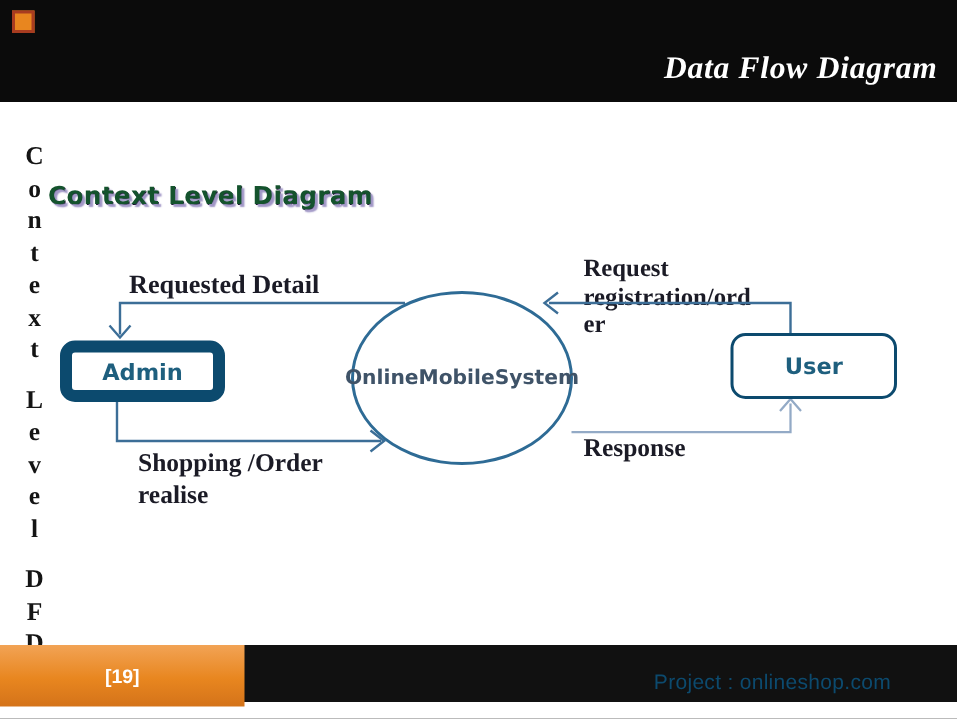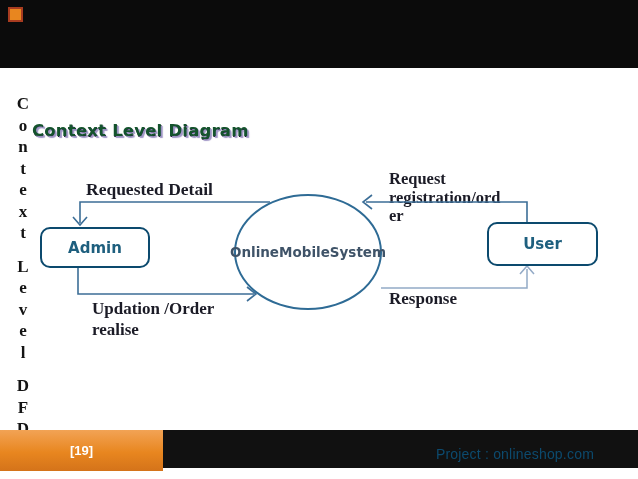--- a/index.html
+++ b/index.html
@@ -41,21 +41,21 @@
   .lbl-requested{left:86px;top:179px;font-size:17.5px;}
   .lbl-updation{left:92px;top:298px;line-height:21px;}
   .lbl-request{left:389px;top:170px;font-size:16.5px;line-height:18.5px;}
   .lbl-response{left:389px;top:289px;}
   
   .connector-svg{position:absolute;left:0;top:0;width:638px;height:479px;}
   .conn{fill:none;stroke:#3c6e97;stroke-width:1.6;}
   .conn-light{fill:none;stroke:#93aac6;stroke-width:1.5;}
   
   .entity-box{
-    position:absolute;background:#ffffff;border:2px solid #0c4a6e;border-radius:10px;
+    position:absolute;background:#ffffff;border:8px solid #0c4a6e;border-radius:10px;
     box-sizing:border-box;display:flex;align-items:center;justify-content:center;
     font-family:"DejaVu Sans","Liberation Sans",sans-serif;font-weight:bold;
     font-size:15px;color:#1e5f7e;
   }
   .box-admin{left:40px;top:227px;width:110px;height:41px;}
   .box-user{left:487px;top:222px;width:111px;height:44px;border-width:2.5px;}
   .process-ellipse{
     position:absolute;left:234px;top:194px;width:148px;height:116px;
     background:#ffffff;border:2.5px solid #2e6b95;border-radius:50%;
     box-sizing:border-box;display:flex;flex-direction:row;
@@ -76,20 +76,21 @@
     font-family:"Liberation Sans",sans-serif;letter-spacing:.2px;
   }
 </style>
 </head>
 <body>
 
 <div id="stage">
 
   <div class="header-bar">
     <div class="orange-marker"></div>
+    <div class="header-title">Data Flow Diagram</div>
   </div>
 
   <div class="vertical-text">
     <span>C</span>
     <span>o</span>
     <span>n</span>
     <span>t</span>
     <span>e</span>
     <span>x</span>
     <span>t</span>
@@ -102,21 +103,21 @@
     <span class="vgap"></span>
     <span>D</span>
     <span>F</span>
     <span>D</span>
   </div>
 
   <div class="wordart-title">Context Level Diagram</div>
 
   <div class="flow-label lbl-requested">Requested Detail</div>
   <div class="flow-label lbl-updation">
-    <div>Updation /Order</div>
+    <div>Shopping /Order</div>
     <div>realise</div>
   </div>
   <div class="flow-label lbl-request">
     <div>Request</div>
     <div>registration/ord</div>
     <div>er</div>
   </div>
   <div class="flow-label lbl-response">Response</div>
 
   <svg class="connector-svg" viewBox="0 0 638 479">

